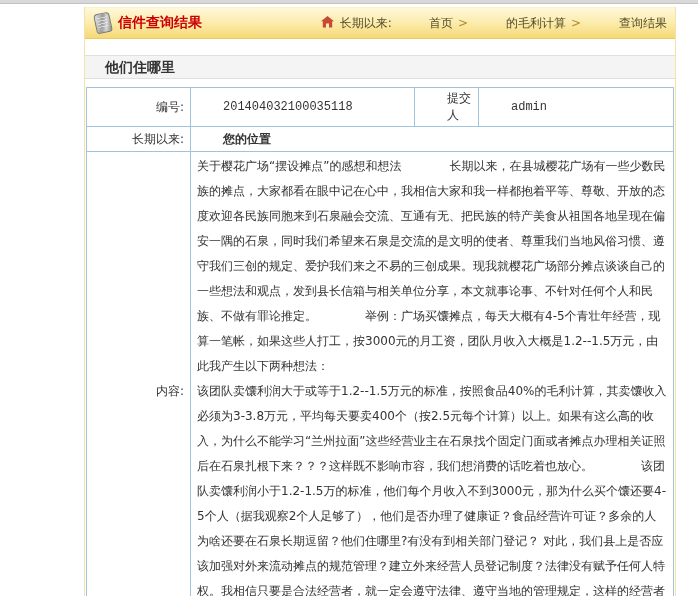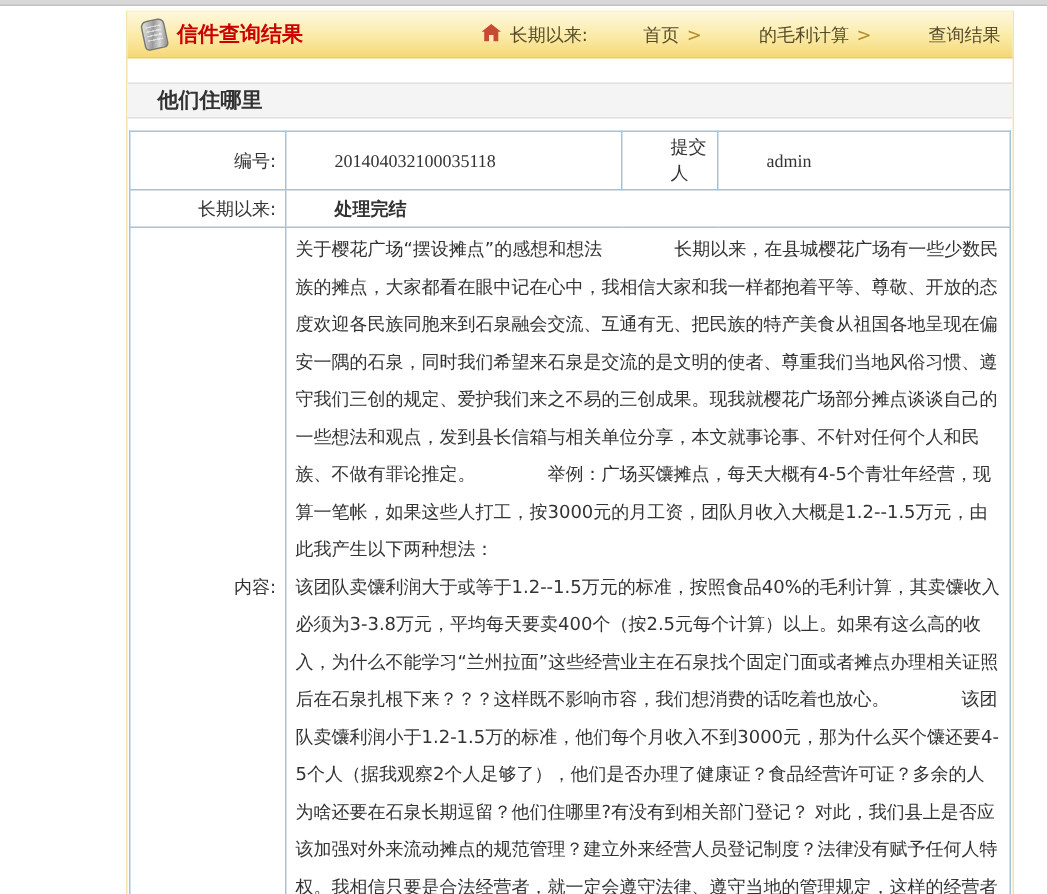--- a/index.html
+++ b/index.html
@@ -98,21 +98,21 @@
     word-break: break-all;
   }
   td.lbl {
     width: 104px;
     text-align: right;
     padding-right: 6px;
     background: #ffffff;
   }
   td.lbl2 { width: 64px; text-align: left; }
   td.val { text-align: left; padding-left: 8px; }
-  .mono { font-family: Liberation Serif, serif; font-size: 12px; margin-top: 41px; }
+  .mono { font-family: Liberation Mono, monospace; font-size: 12px; margin-top: 41px; }
   tr.short-row td { height: 25px; padding-left: 32px; }
   td.status-val { font-weight: bold; font-size: 13px; }
   td.content-val {
     vertical-align: top;
     padding: 5px 10px 4px 9px;
     line-height: 25px;
     white-space: pre-wrap;
   }
 </style>
 </head>
@@ -152,21 +152,21 @@
   <table class="result-table">
     <tbody>
         <tr class="short-row">
       <td class="lbl">编号:</td>
       <td class="val mono" style="width:224px;">201404032100035118</td>
       <td class="lbl2">提交人</td>
       <td class="val mono">admin</td>
     </tr>
     <tr class="short-row">
       <td class="lbl">长期以来:</td>
-      <td class="val status-val" colspan="3">处理完结</td>
+      <td class="val status-val" colspan="3">您的位置</td>
     </tr>
     <tr>
       <td class="lbl">内容:</td>
       <td class="val content-val" colspan="3">关于樱花广场“摆设摊点”的感想和想法　　　　长期以来，在县城樱花广场有一些少数民族的摊点，大家都看在眼中记在心中，我相信大家和我一样都抱着平等、尊敬、开放的态度欢迎各民族同胞来到石泉融会交流、互通有无、把民族的特产美食从祖国各地呈现在偏安一隅的石泉，同时我们希望来石泉是交流的是文明的使者、尊重我们当地风俗习惯、遵守我们三创的规定、爱护我们来之不易的三创成果。现我就樱花广场部分摊点谈谈自己的一些想法和观点，发到县长信箱与相关单位分享，本文就事论事、不针对任何个人和民族、不做有罪论推定。　　　　举例：广场买馕摊点，每天大概有4-5个青壮年经营，现算一笔帐，如果这些人打工，按3000元的月工资，团队月收入大概是1.2--1.5万元，由此我产生以下两种想法：
 该团队卖馕利润大于或等于1.2--1.5万元的标准，按照食品40%的毛利计算，其卖馕收入必须为3-3.8万元，平均每天要卖400个（按2.5元每个计算）以上。如果有这么高的收入，为什么不能学习“兰州拉面”这些经营业主在石泉找个固定门面或者摊点办理相关证照后在石泉扎根下来？？？这样既不影响市容，我们想消费的话吃着也放心。　　　　该团队卖馕利润小于1.2-1.5万的标准，他们每个月收入不到3000元，那为什么买个馕还要4-5个人（据我观察2个人足够了），他们是否办理了健康证？食品经营许可证？多余的人为啥还要在石泉长期逗留？他们住哪里?有没有到相关部门登记？ 对此，我们县上是否应该加强对外来流动摊点的规范管理？建立外来经营人员登记制度？法律没有赋予任何人特权。我相信只要是合法经营者，就一定会遵守法律、遵守当地的管理规定，这样的经营者我们真挚的欢迎并乐购买其经营的产品。对于不愿意遵守法律和地方管理规定的经营</td>
     </tr>
 
   </tbody>
     </table>
 

